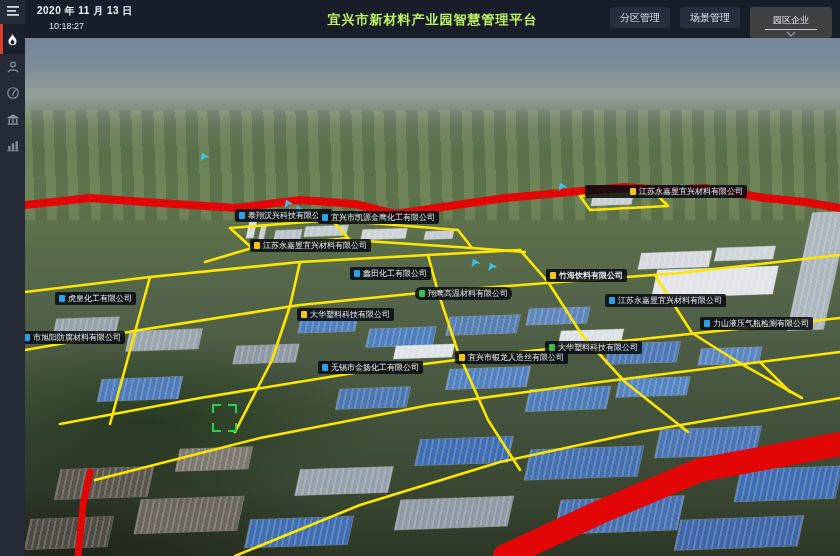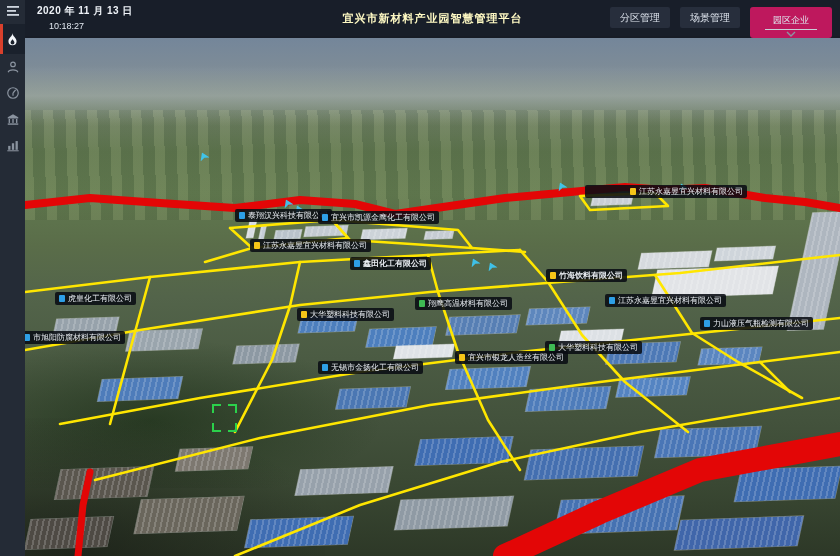--- a/index.html
+++ b/index.html
@@ -13,25 +13,25 @@
   .sb-item.menu{height:22px;margin-bottom:2px;}
   .sb-item.active{background:#1a212c;height:30px;}
   .sb-item.active::before{content:"";position:absolute;left:0;top:0;width:3px;height:100%;background:var(--accent,#d8402c);}
 
   
   .header{position:absolute;left:25px;top:0;width:815px;height:36px;background:#181e29;z-index:25;
           display:flex;align-items:center;}
   .datetime{position:absolute;left:12px;top:4px;color:#eef2f7;}
   .datetime .d{font-size:10px;font-weight:bold;letter-spacing:.5px;}
   .datetime .t{font-size:9px;margin-top:3px;margin-left:12px;color:#e2e8f0;}
-  .title{position:absolute;left:0;right:0;text-align:center;color:#fef9c3;font-size:11px;font-weight:bold;letter-spacing:1px;top:11px;}
+  .title{position:absolute;left:0;right:0;text-align:center;color:#bef264;font-size:13px;font-weight:bold;letter-spacing:1px;top:11px;}
   .actions{position:absolute;right:8px;top:7px;display:flex;align-items:flex-start;gap:10px;}
   .hbtn{min-width:56px;height:21px;background:#272e3c;border:none;border-radius:2px;color:#dfe5ee;
         font-size:10px;font-family:inherit;cursor:pointer;padding:0 10px;}
-  .dropdown{width:70px;background:#be185d;border-radius:3px;padding:2px 6px 1px;cursor:pointer;text-align:center;}
+  .dropdown{width:70px;background:#404040;border-radius:3px;padding:2px 6px 1px;cursor:pointer;text-align:center;}
   .dropdown .lbl{display:inline-block;font-size:9px;color:#dfe5ee;border-bottom:1px solid #c8cfd8;padding-bottom:2px;min-width:52px;}
   .dropdown .chev{display:block;margin:1px auto 0;}
 
   
   .map{position:absolute;left:25px;top:38px;width:815px;height:518px;overflow:hidden;cursor:grab;
     background:linear-gradient(180deg,
       #74869a 0%, #7e8c97 6%, #79867c 11%, #6a7c60 16%, #5d744e 22%, #617950 30%,
       #5a6d49 40%, #53644a 50%, #4b5b43 62%, #43523c 74%, #3a4833 86%, #2d3827 100%);}
   .haze{position:absolute;left:0;top:28px;width:100%;height:60px;
     background:linear-gradient(180deg,transparent,rgba(220,228,235,.28) 50%,transparent);}
@@ -224,37 +224,37 @@
           <span>宜兴市凯源金鹰化工有限公司</span>
         </div>
         <div class="maplabel" style="left: 225px; top: 201px;">
           <i style="background: rgb(245, 197, 24);"></i>
           <span>江苏永嘉昱宜兴材料有限公司</span>
         </div>
         <div class="maplabel" style="left: 560px; top: 147px; padding-left: 45px;">
           <i style="background: rgb(245, 197, 24);"></i>
           <span>江苏永嘉昱宜兴材料有限公司</span>
         </div>
-        <div class="maplabel" style="left: 325px; top: 219px; font-weight: bold;">
+        <div class="maplabel" style="left: 325px; top: 229px;">
           <i style="background: rgb(46, 159, 230);"></i>
           <span>鑫田化工有限公司</span>
         </div>
         <div class="maplabel" style="left: 521px; top: 231px; font-weight: bold;">
           <i style="background: rgb(245, 197, 24);"></i>
           <span>竹海饮料有限公司</span>
         </div>
         <div class="maplabel" style="left: 30px; top: 254px;">
           <i style="background: rgb(46, 159, 230);"></i>
           <span>虎皇化工有限公司</span>
         </div>
         <div class="maplabel" style="left: 272px; top: 270px;">
           <i style="background: rgb(245, 197, 24);"></i>
           <span>大华塑料科技有限公司</span>
         </div>
-        <div class="maplabel" style="left: 390px; top: 259px;">
+        <div class="maplabel" style="left: 390px; top: 249px; border-radius: 6px;">
           <i style="background: rgb(63, 186, 84);"></i>
           <span>翔鹰高温材料有限公司</span>
         </div>
         <div class="maplabel" style="left: 580px; top: 256px;">
           <i style="background: rgb(46, 159, 230);"></i>
           <span>江苏永嘉昱宜兴材料有限公司</span>
         </div>
         <div class="maplabel" style="left: -5px; top: 293px;">
           <i style="background: rgb(46, 159, 230);"></i>
           <span>市旭阳防腐材料有限公司</span>

